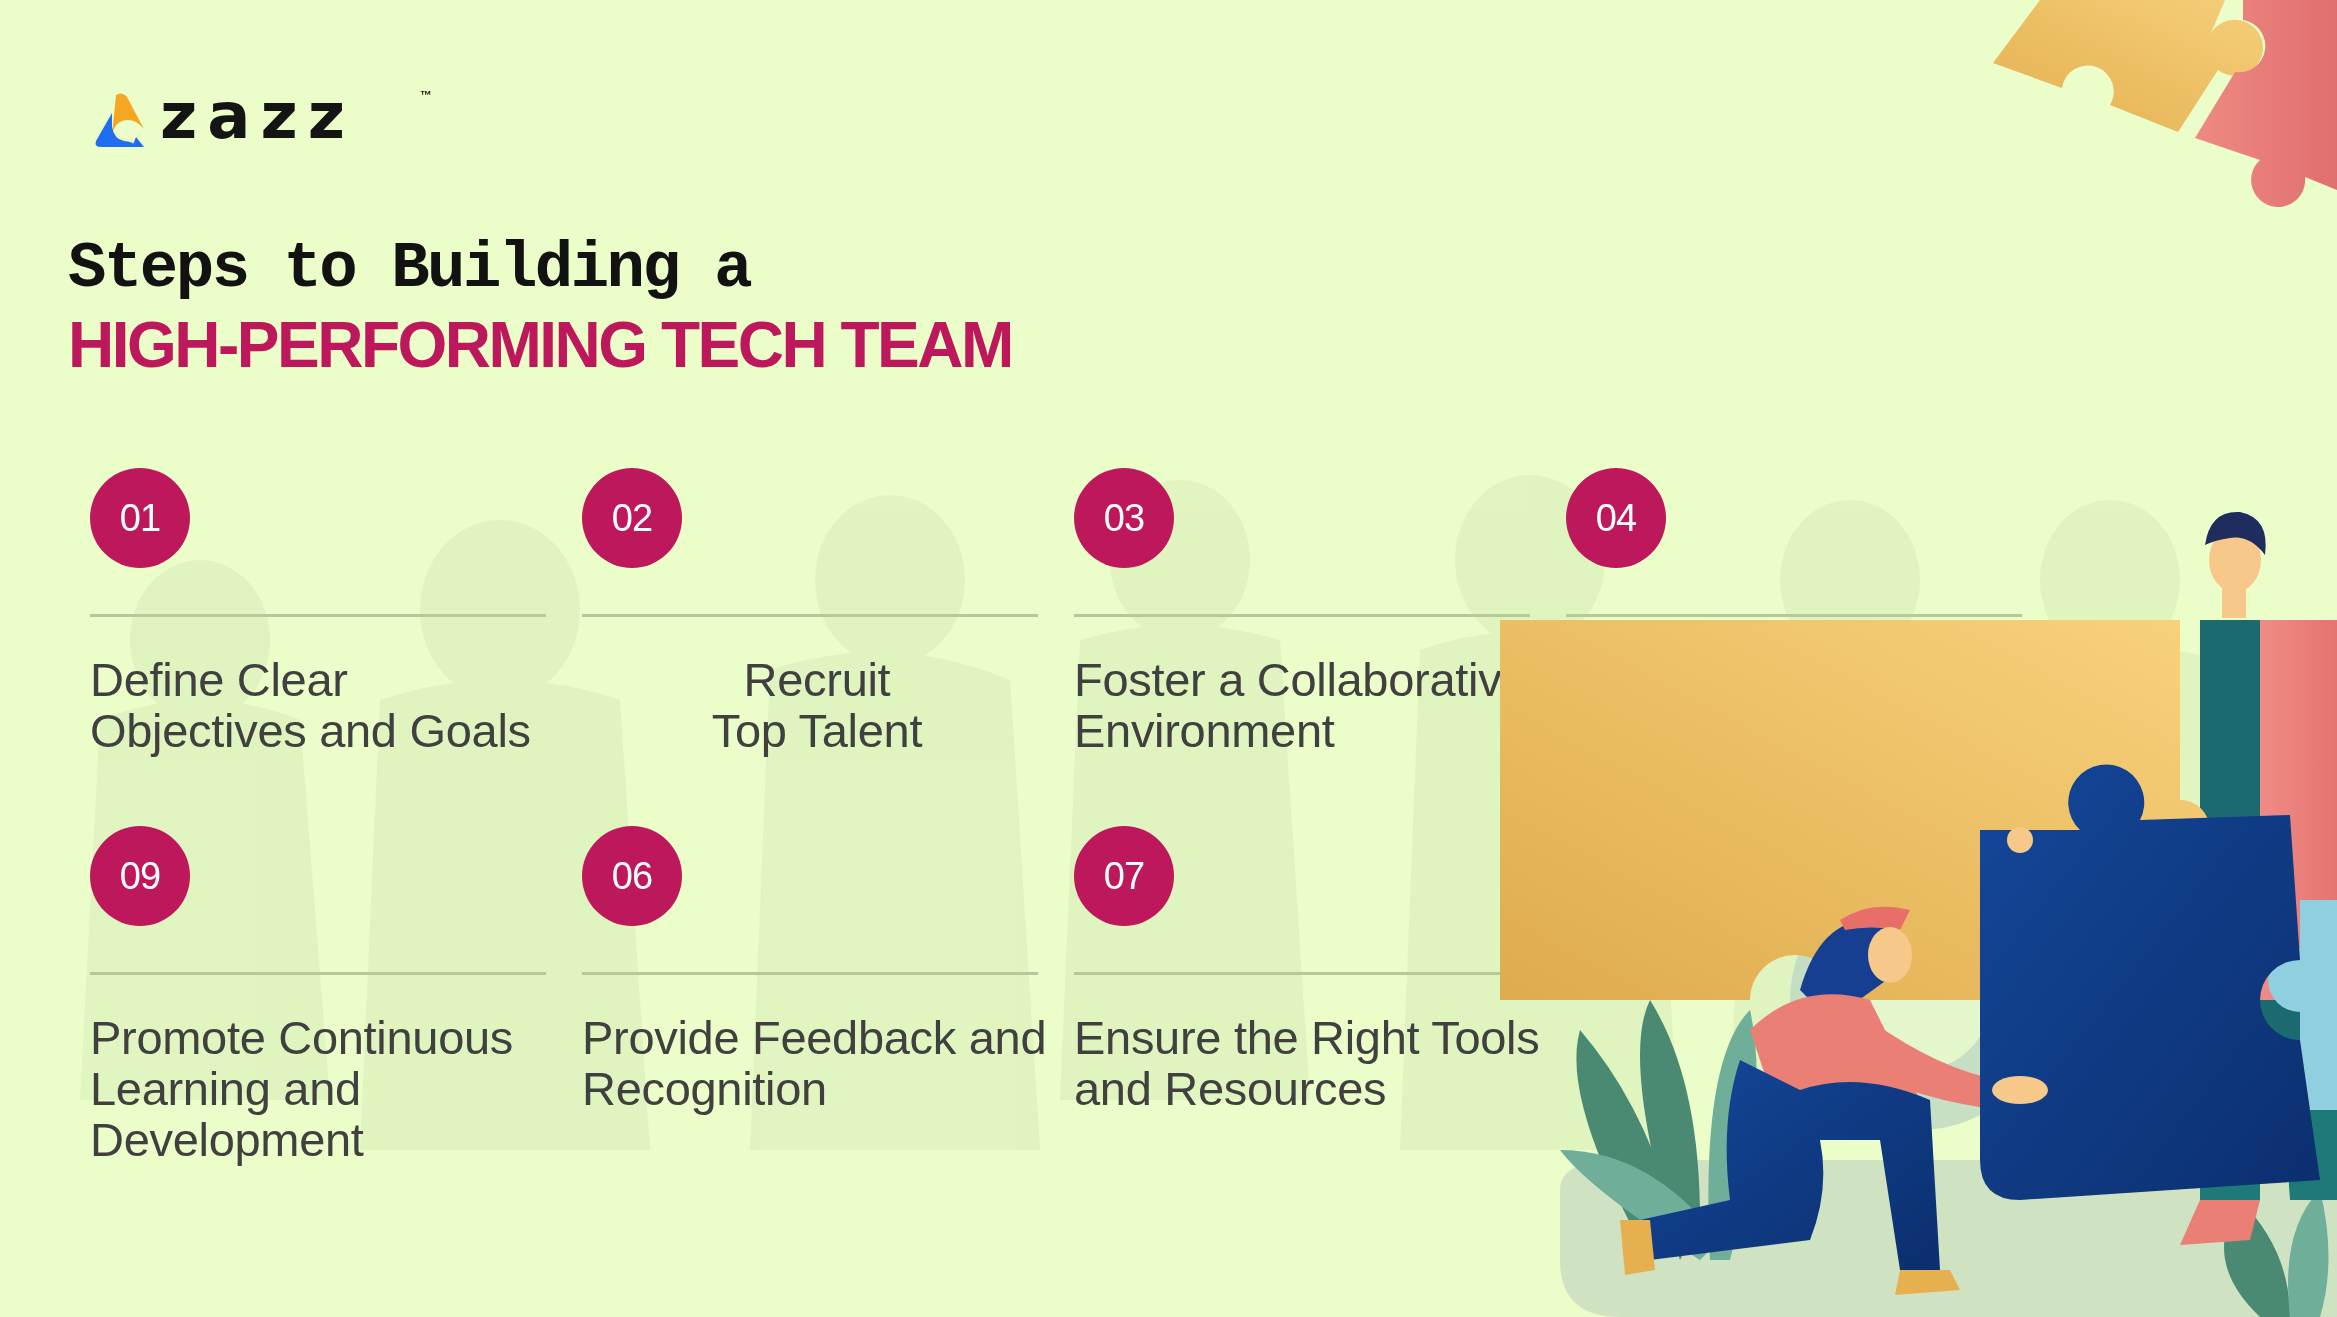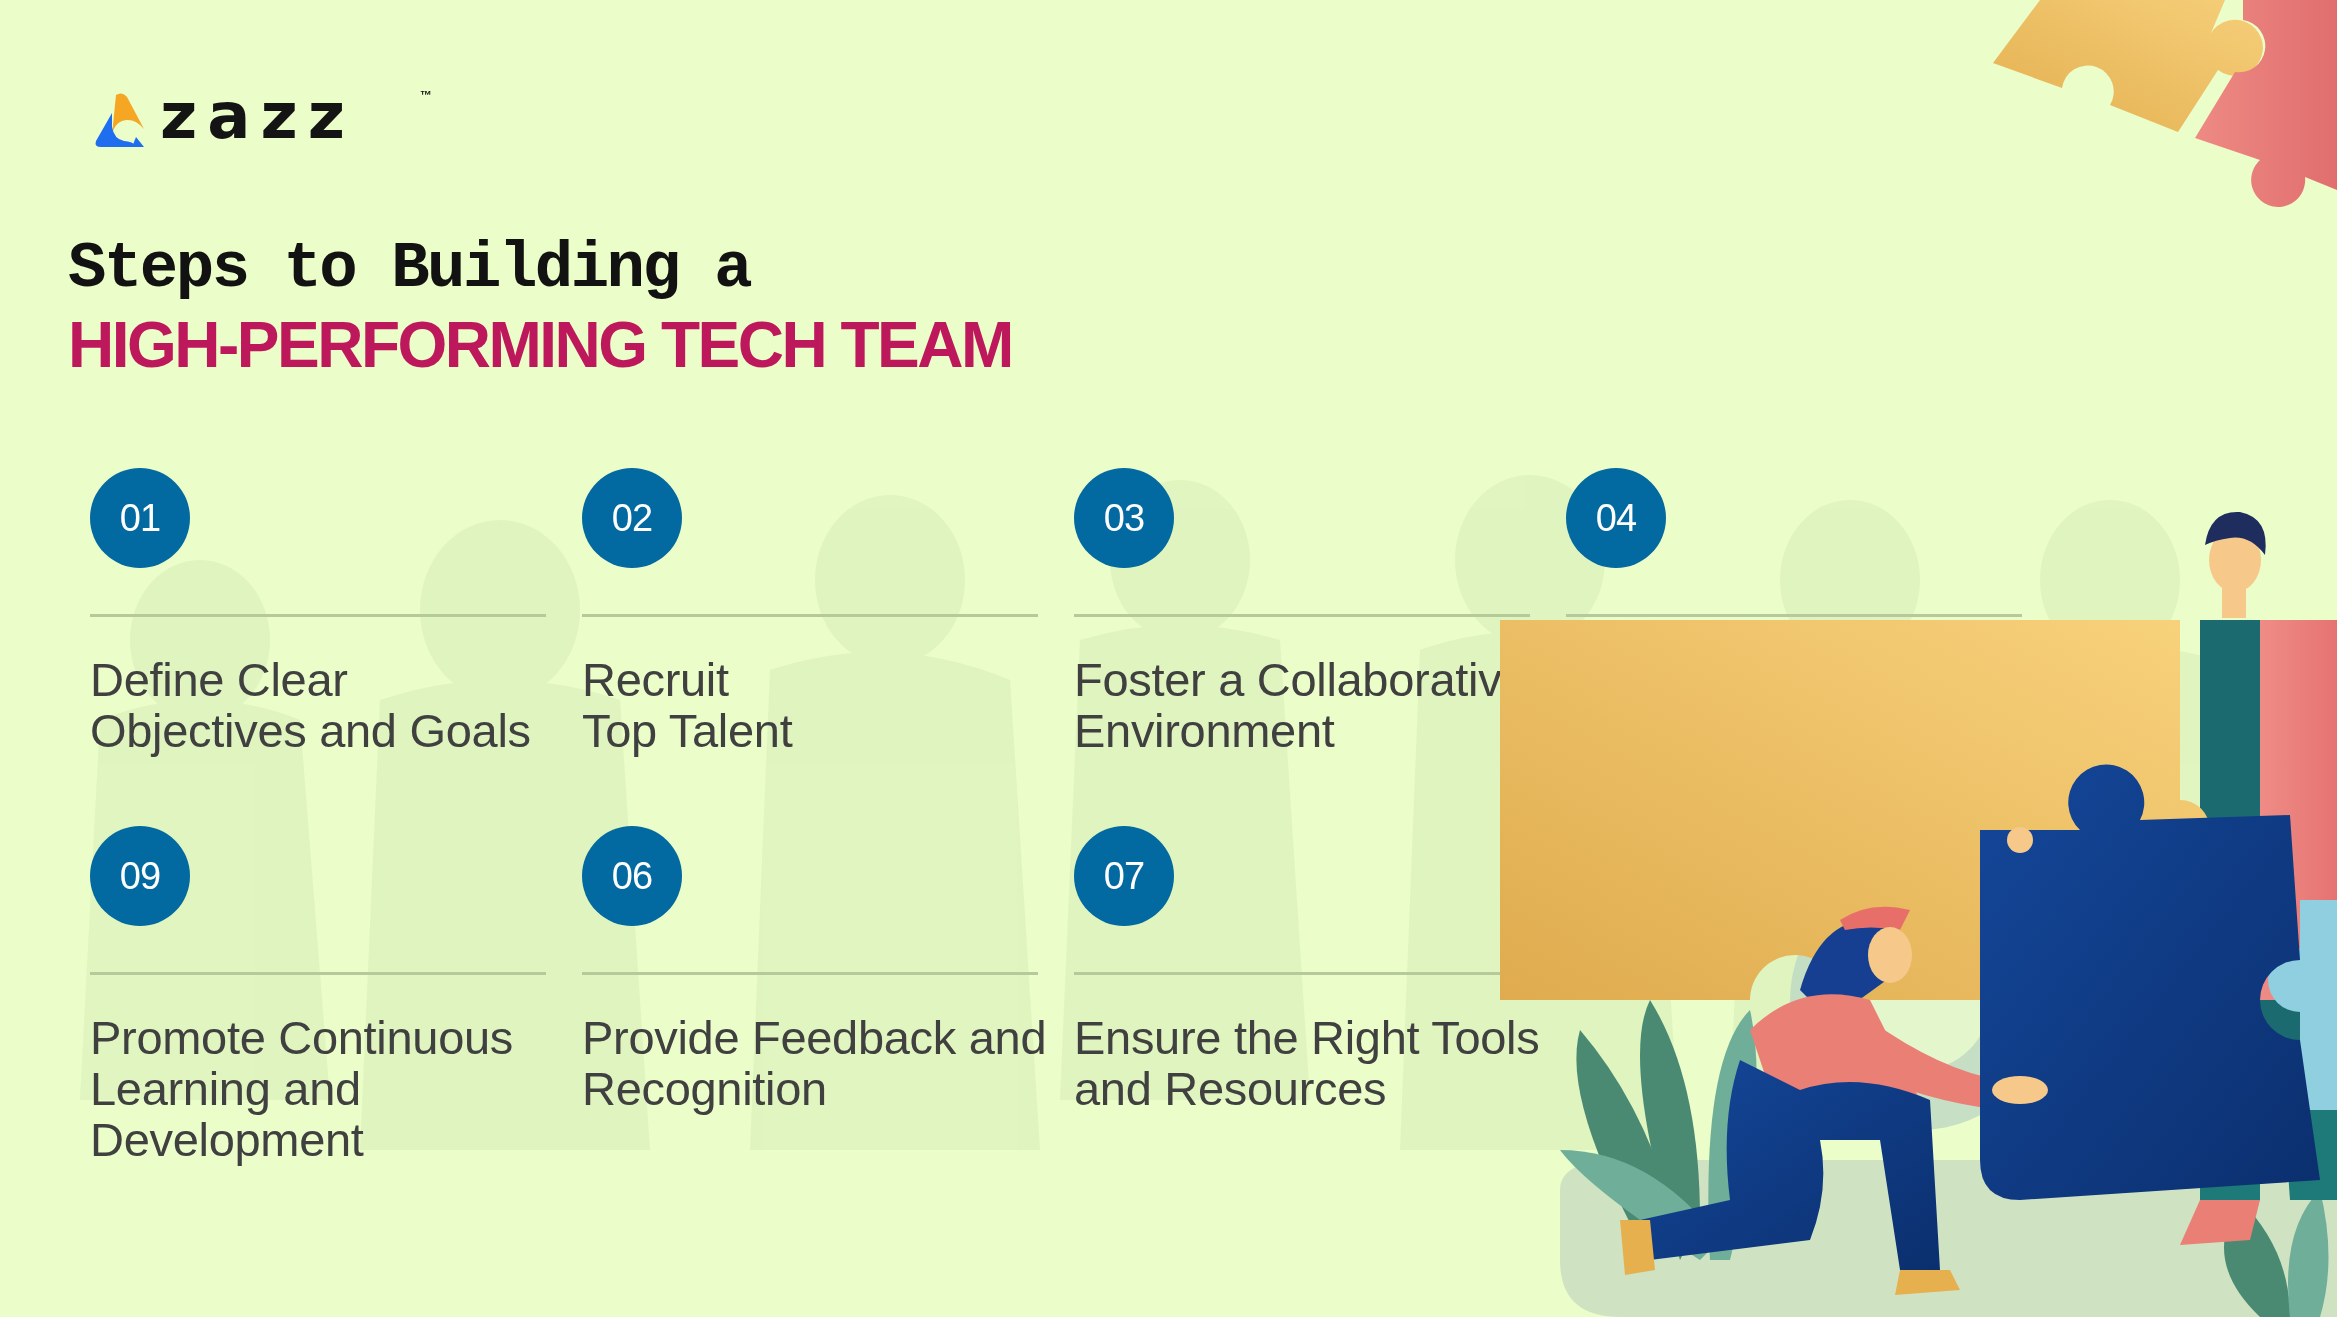--- a/index.html
+++ b/index.html
@@ -11,21 +11,21 @@
     .bg-silhouettes { position: absolute; left: 0; top: 0; width: 2337px; height: 1317px; pointer-events: none; }
     .logo { position: absolute; left: 92px; top: 88px; display: flex; align-items: center; }
     .logo-mark { width: 58px; height: 58px; }
     .logo-text { font-family: "DejaVu Sans", sans-serif; font-weight: bold; font-size: 64px; letter-spacing: 10px; color: #141414; margin-left: 10px; line-height: 1; position: relative; top: -4px; }
     .logo-tm { position: absolute; left: 328px; top: 0px; font-size: 12px; color: #141414; font-weight: bold; }
     .title { position: absolute; left: 68px; top: 232px; }
     .title-line1 { font-size: 64px; font-weight: bold; color: #121212; letter-spacing: -2.5px; line-height: 1.18; font-family: Liberation Mono, monospace; }
     .title-line2 { font-size: 64px; font-weight: bold; color: #be185d; letter-spacing: -2.5px; line-height: 1.18; }
     .step { position: absolute; width: 456px; }
     .badge {
-      width: 100px; height: 100px; border-radius: 50%; background: #0369a1;
+      width: 100px; height: 100px; border-radius: 50%; background: #be185d;
       color: #fff; font-size: 38px; display: flex; align-items: center; justify-content: center;
       letter-spacing: -1px;
     }
     .divider { position: absolute; left: 0; top: 146px; width: 456px; height: 3px; background: #b5c99a; }
     .step-label { position: absolute; left: 0; top: 186px; font-size: 47px; color: #404040; line-height: 51px; width: 470px; letter-spacing: -0.3px; }
     .illustration { position: absolute; left: 1500px; top: 500px; width: 837px; height: 817px; }
     .corner-puzzle { position: absolute; left: 1960px; top: 0; width: 377px; height: 220px; }
   </style>
 </head>
 <body>
@@ -81,21 +81,21 @@
 
 <div class="step" style="left:90px; top:468px;">
   <div class="badge">01</div>
   <div class="divider"></div>
   <div class="step-label" style="white-space:pre-line;">Define Clear
 Objectives and Goals</div>
 </div>
 <div class="step" style="left:582px; top:468px;">
   <div class="badge">02</div>
   <div class="divider"></div>
-  <div class="step-label" style="white-space:pre-line;">Recruit
+  <div class="step-label" style="white-space:pre-line;text-align:center;">Recruit
 Top Talent</div>
 </div>
 <div class="step" style="left:1074px; top:468px;">
   <div class="badge">03</div>
   <div class="divider"></div>
   <div class="step-label" style="white-space:pre-line;">Foster a Collaborative
 Environment</div>
 </div>
 <div class="step" style="left:1566px; top:468px;">
   <div class="badge">04</div>

